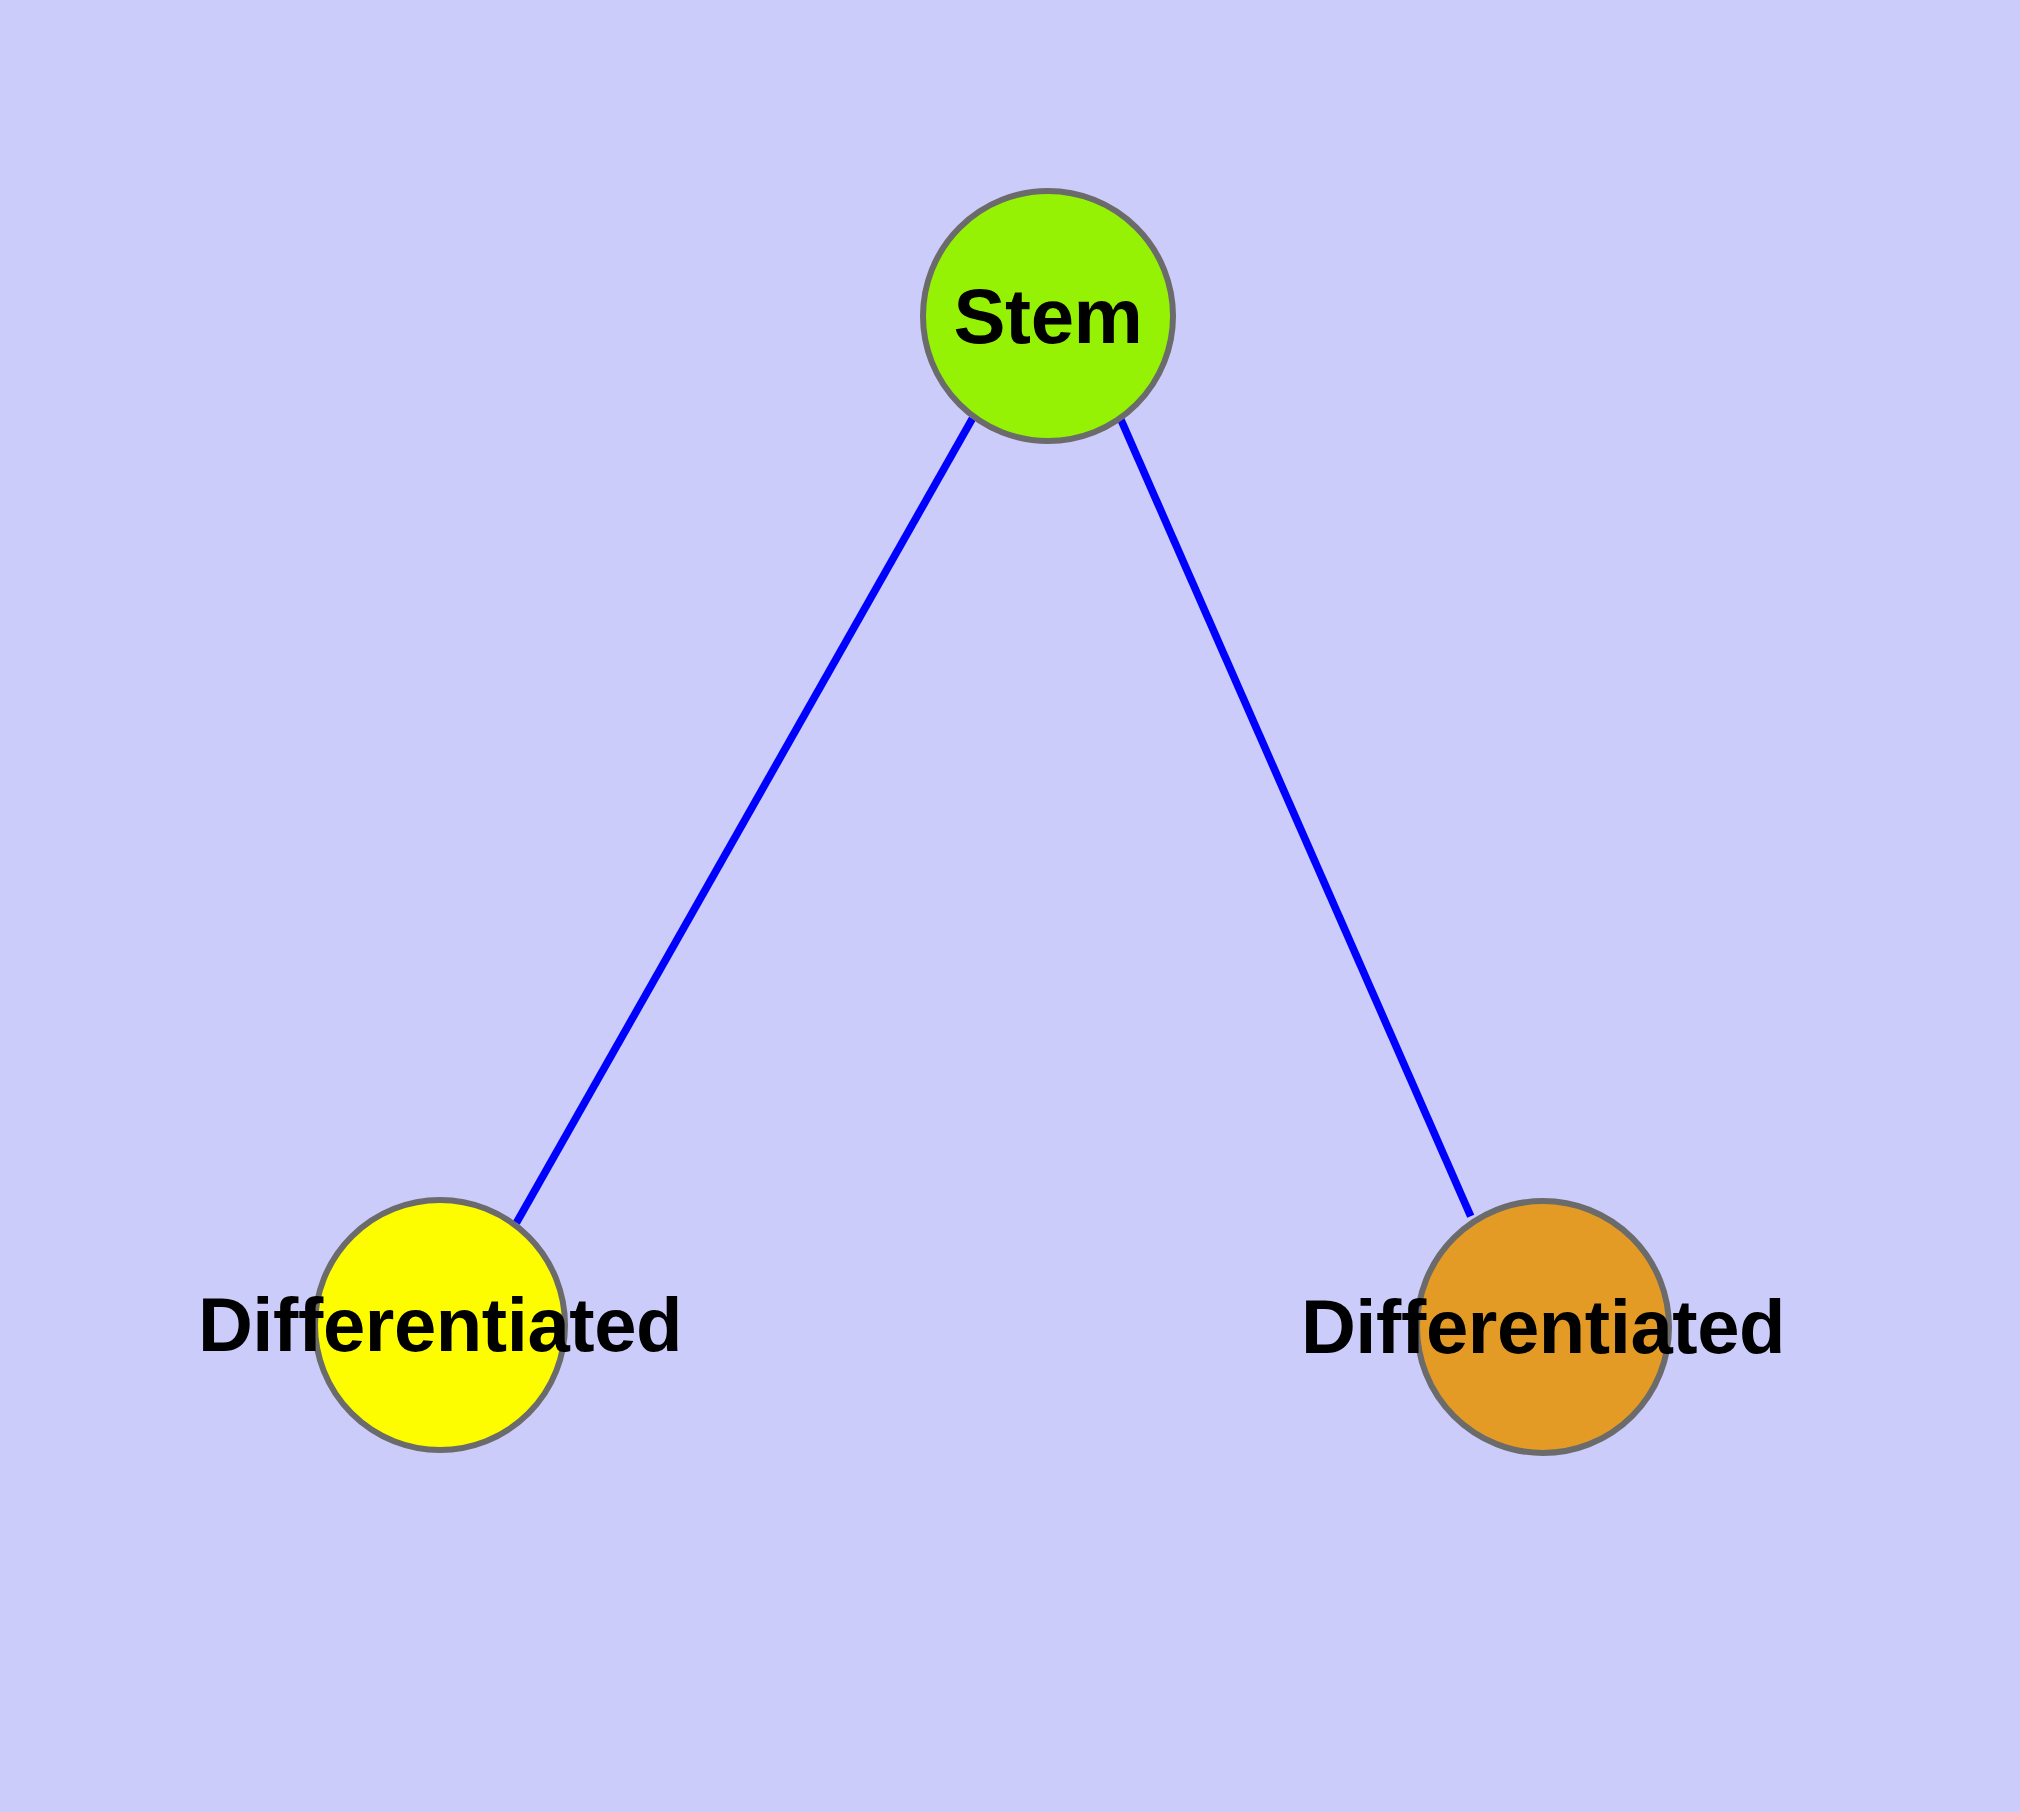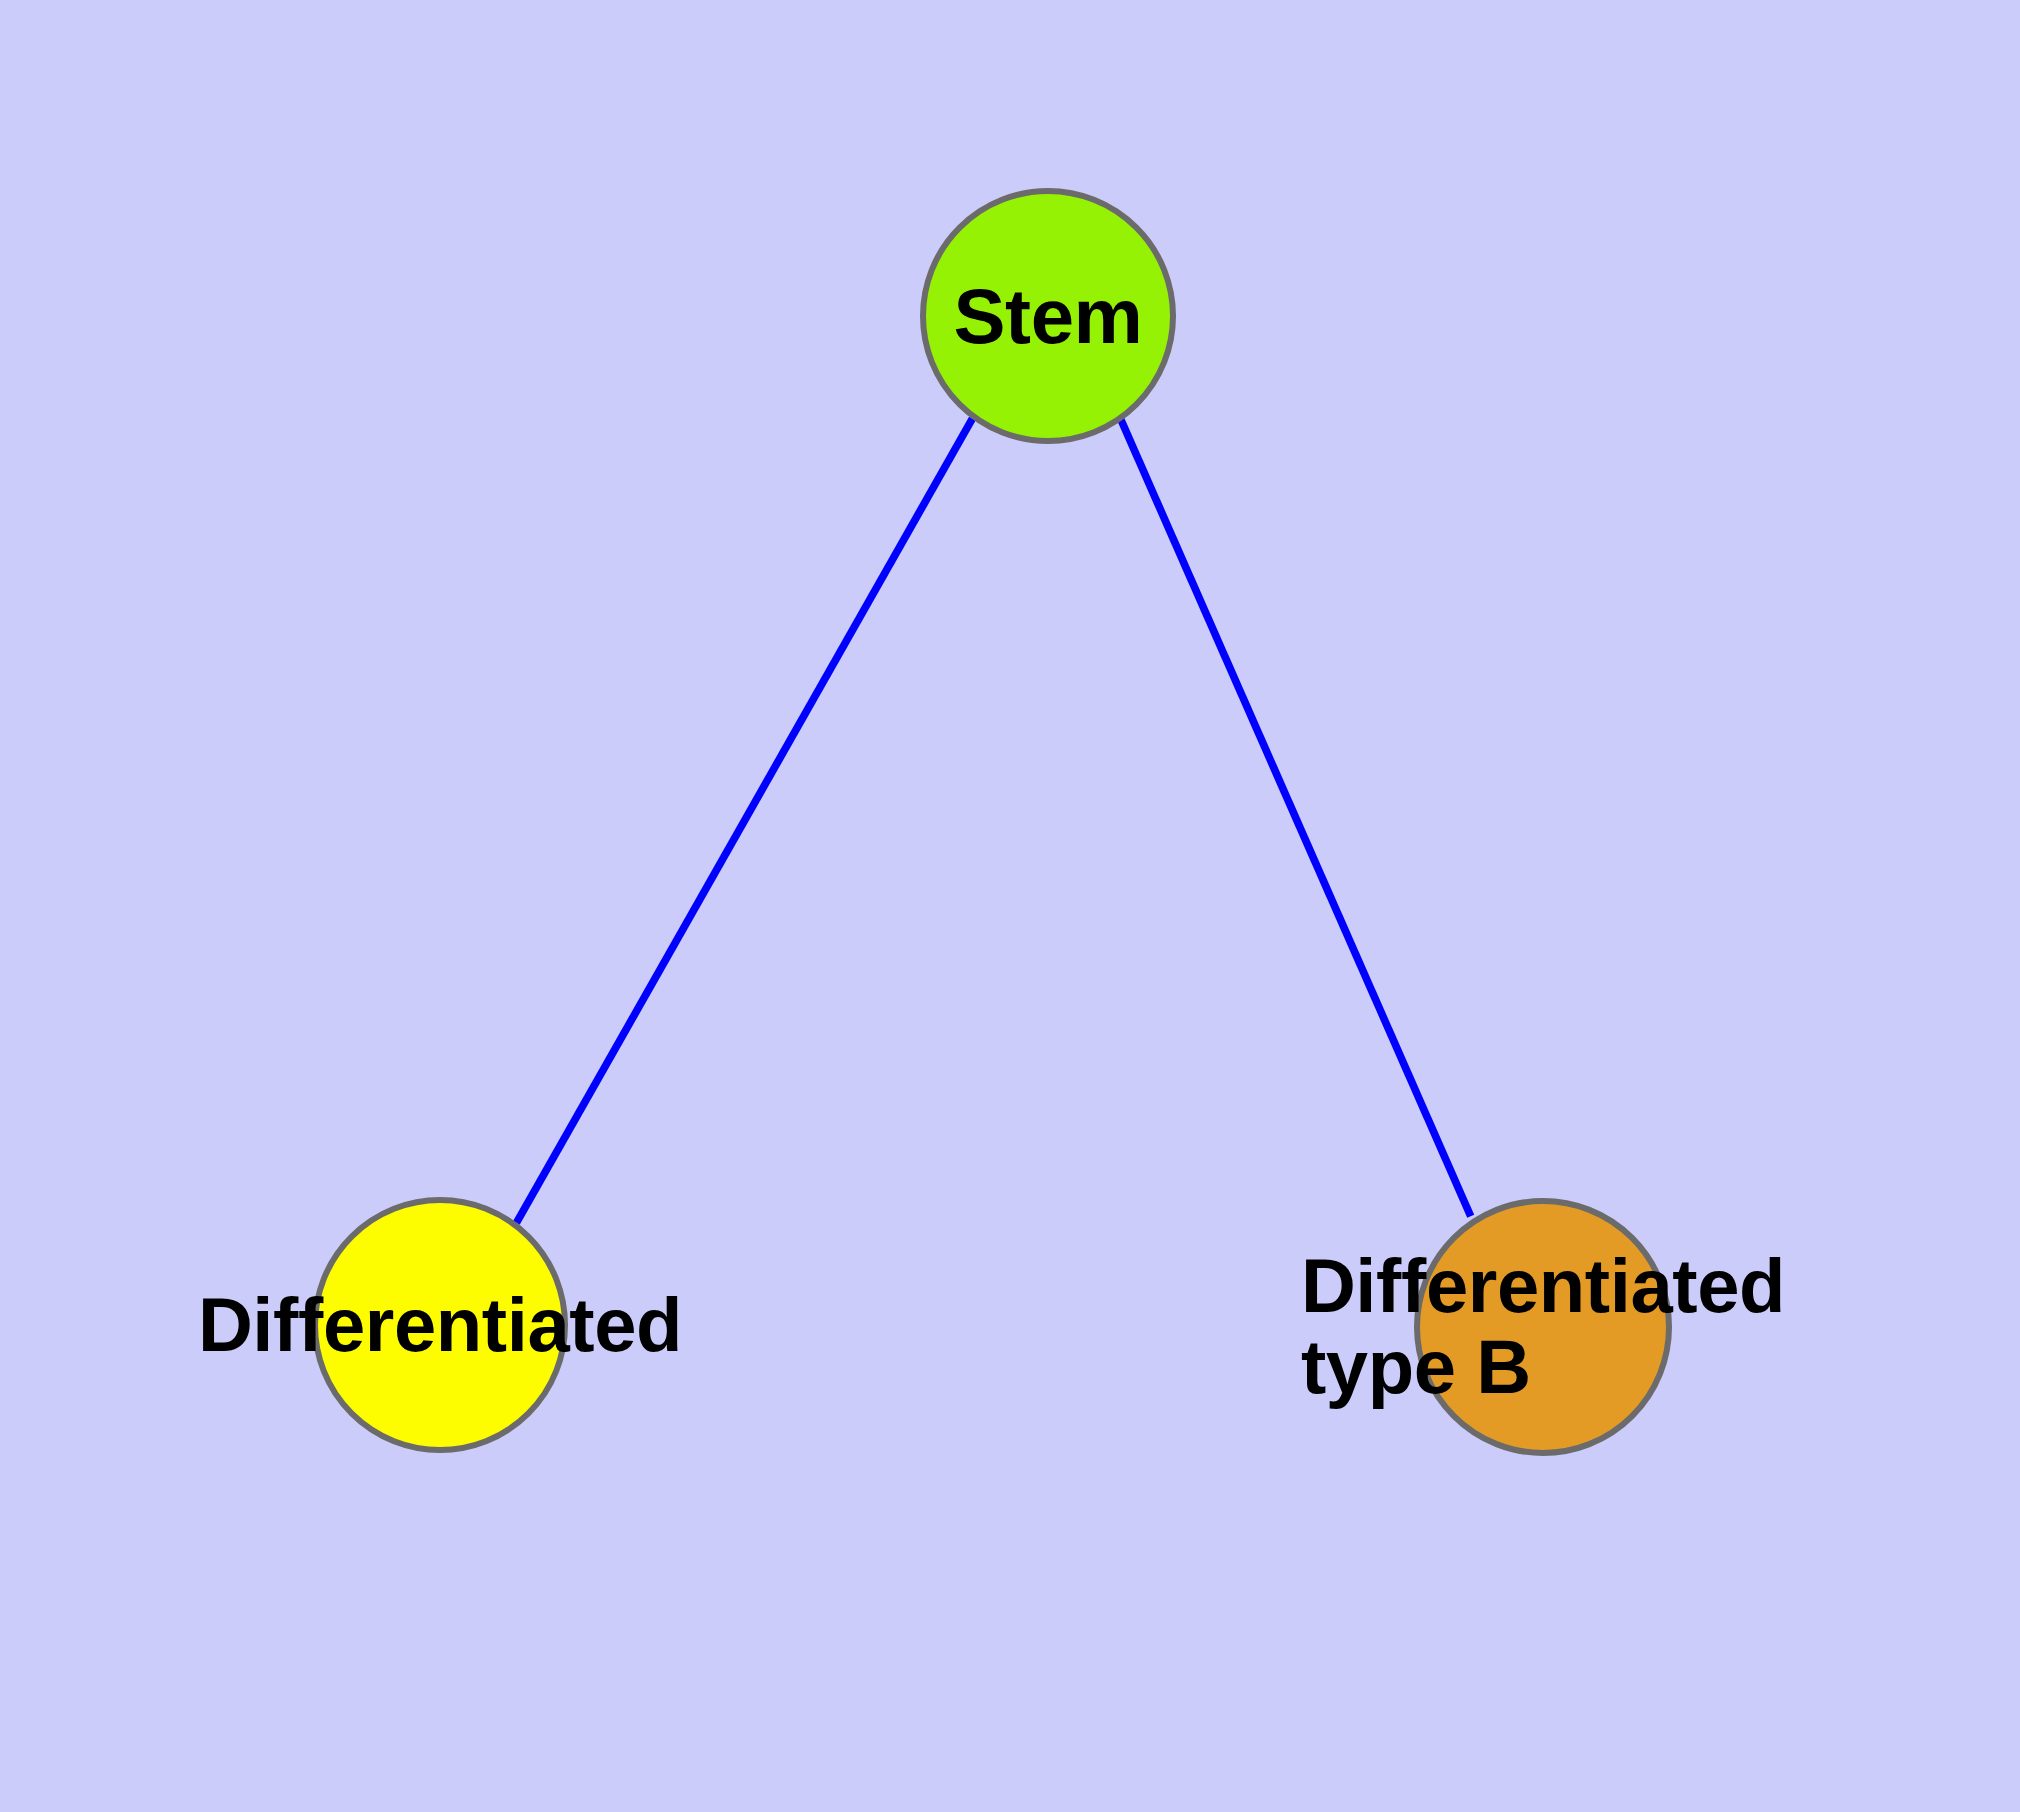--- a/index.html
+++ b/index.html
@@ -34,21 +34,21 @@
     display: flex;
     align-items: center;
     justify-content: center;
   }
   .node-label {
     position: absolute;
     left: 50%;
     top: 50%;
     transform: translate(-50%, -50%);
     white-space: nowrap;
-    text-align: left;
+    text-align: right;
     color: #000000;
     font-weight: bold;
     line-height: 1.06;
     letter-spacing: -0.4px;
     pointer-events: none;
   }
   #node-stem {
     left: 920px;
     top: 188px;
     width: 256px;
@@ -89,18 +89,17 @@
 
   <div class="graph-node" id="node-diff-a" style="background: rgb(253, 253, 0); border-color: rgb(107, 107, 107); left: 312px; top: 1197px; width: 256px; height: 256px;">
     <span class="node-label">
       <span>Differentiated</span><br>
     </span>
   </div>
 
   <div class="graph-node" id="node-diff-b" style="background: rgb(227, 155, 38); border-color: rgb(107, 107, 107); left: 1414px; top: 1198px; width: 258px; height: 258px;">
     <span class="node-label">
       <span>Differentiated</span><br>
-      <span>type B</span>
     </span>
   </div>
 
 </div>
 
 
 </body></html>

